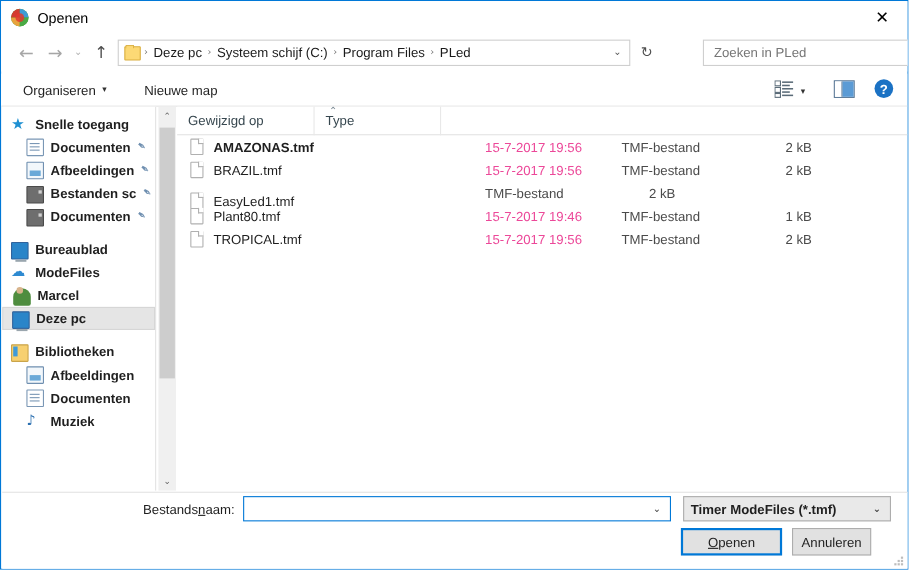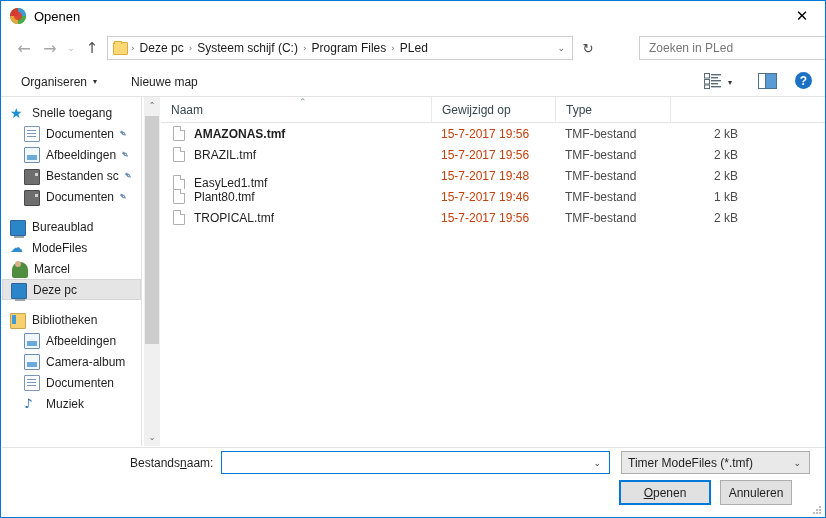--- a/index.html
+++ b/index.html
@@ -170,21 +170,21 @@
   .navitem {
     height: 21px; display: flex; align-items: center;
     padding-left: 8px; white-space: nowrap; font-size: 12px; color: #1f1f1f;
   }
   .navitem.indent1 { padding-left: 22px; }
   .navitem.selected { background: #e5e5e5; border: 1px solid #d6d6d6; height: 21px;}
   .navitem .ico {
     width: 16px; height: 16px; margin-right: 6px; flex: 0 0 16px;
     position: relative;
   }
-  .navitem .lbl { overflow: hidden; text-overflow: clip; }
+  .navitem .lbl { overflow: hidden; text-overflow: clip; font-weight: bold; }
   .pin {
     margin-left: 5px; color: #6f8fb0; font-size: 10px;
     font-family: "DejaVu Sans", sans-serif; transform: rotate(35deg);
   }
   .gap { height: 9px; }
 
   
   .ico-star { color:#1e90d2; font-size:14px; font-family:"DejaVu Sans",sans-serif; line-height:16px;}
   .ico-doc { background:#fff; border:1px solid #7a97b5; border-radius:1px; }
   .ico-doc:after{content:"";position:absolute;left:2px;top:3px;width:9px;height:1px;
@@ -239,21 +239,21 @@
   .fileicon {
     width: 12px; height: 15px; margin-right: 9px; flex: 0 0 12px;
     background: #ffffff; border: 1px solid #b0b0b0; border-radius: 1px;
     position: relative;
   }
   .fileicon:after {
     content: ""; position: absolute; right: -1px; top: -1px;
     width: 4px; height: 4px; background: #ffffff;
     border-left: 1px solid #b0b0b0; border-bottom: 1px solid #b0b0b0;
   }
-  .cell-date { color: #c2410c; padding-left: 10px; }
+  .cell-date { color: #ec4899; padding-left: 10px; }
   .cell-type { color: #4a4a4a; padding-left: 10px; }
   .cell-size { color: #4a4a4a; padding-right: 12px; text-align: right; }
 
   
   #bottom {
     position: absolute; left: 1px; top: 446px;
     width: 824px; height: 71px;
     background: #ffffff;
     border-top: 1px solid #e3e3e3;
   }
@@ -270,21 +270,21 @@
   }
   #fn-input {
     border: none; outline: none; flex: 1; margin-left: 4px;
     font-family: "Liberation Sans", sans-serif; font-size: 12px; background: transparent;
   }
   #fn-chevron { font-size: 9px; color: #444; margin-right: 8px; font-family:"DejaVu Sans",sans-serif; }
   #filter-combo {
     position: absolute; left: 620px; top: 450px;
     width: 189px; height: 23px;
     border: 1px solid #adadad; background: #e9e9e9;
-    display: flex; align-items: center;
+    display: flex; align-items: center; font-weight: bold;
   }
   #filter-text { font-size: 12px; color: #1f1f1f; margin-left: 6px; flex: 1; }
   #filter-chevron { font-size: 9px; color: #444; margin-right: 8px; font-family:"DejaVu Sans",sans-serif; }
 
   .btn {
     position: absolute; height: 25px;
     font-size: 12px; color: #1f1f1f;
     display: flex; align-items: center; justify-content: center;
     background: #e1e1e1; border: 1px solid #adadad;
   }
@@ -423,45 +423,38 @@
         <div class="gap"></div>
         <div class="navitem">
           <span class="ico ico-lib"></span>
           <span class="lbl">Bibliotheken</span>
         </div>
         <div class="navitem indent1">
           <span class="ico ico-pic"></span>
           <span class="lbl">Afbeeldingen</span>
         </div>
         <div class="navitem indent1">
-          <span class="ico ico-pic"></span>
-          <span class="lbl">Camera-album</span>
-        </div>
-        <div class="navitem indent1">
           <span class="ico ico-doc"></span>
           <span class="lbl">Documenten</span>
         </div>
         <div class="navitem indent1">
           <span class="ico ico-music">♪</span>
           <span class="lbl">Muziek</span>
         </div>
       </div>
   </div>
 
   <div id="sb-scroll">
     <div class="arrow">⌃</div>
     <div id="sb-thumb"></div>
     <div class="arrow" style="position:absolute;bottom:0;left:0;width:16px;">⌄</div>
   </div>
 
   <div id="filelist">
     <div id="col-header">
-      <div class="colh" style="width:270px">
-        <span>Naam</span>
-      </div>
       <div class="colh" style="width:124px">
         <span>Gewijzigd op</span>
       </div>
       <div class="colh" style="width:115px">
         <span>Type</span>
       </div>
       <div class="colh" style="flex:1"></div>
       <span id="sort-caret">⌃</span>
     </div>
     <div id="rows">
@@ -481,21 +474,20 @@
           </div>
           <div class="cell-date" style="width: 124px;">15-7-2017 19:56</div>
           <div class="cell-type" style="width: 115px;">TMF-bestand</div>
           <div class="cell-size" style="width: 80px;">2 kB</div>
         </div>
         <div class="row">
           <div class="cell-name" style="width: 270px; margin-top: 14px;">
             <span class="fileicon"></span>
             <span>EasyLed1.tmf</span>
           </div>
-          <div class="cell-date" style="width: 124px;">15-7-2017 19:48</div>
           <div class="cell-type" style="width: 115px;">TMF-bestand</div>
           <div class="cell-size" style="width: 80px;">2 kB</div>
         </div>
         <div class="row">
           <div class="cell-name" style="width: 270px;">
             <span class="fileicon"></span>
             <span>Plant80.tmf</span>
           </div>
           <div class="cell-date" style="width: 124px;">15-7-2017 19:46</div>
           <div class="cell-type" style="width: 115px;">TMF-bestand</div>

